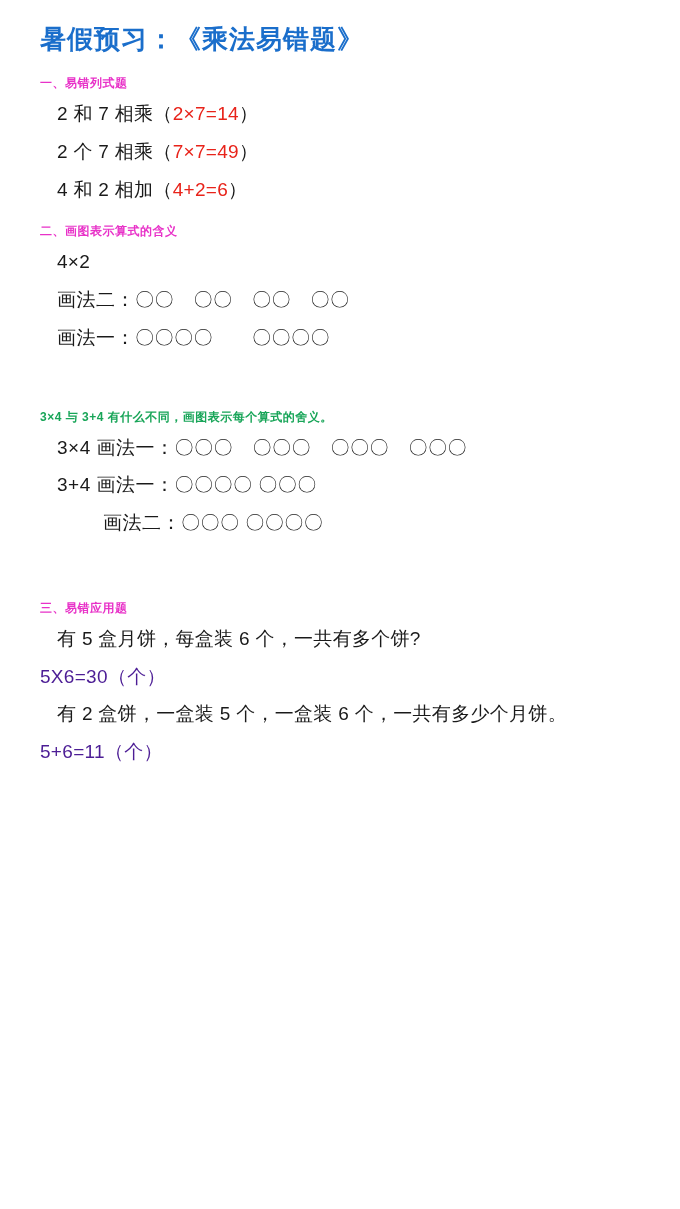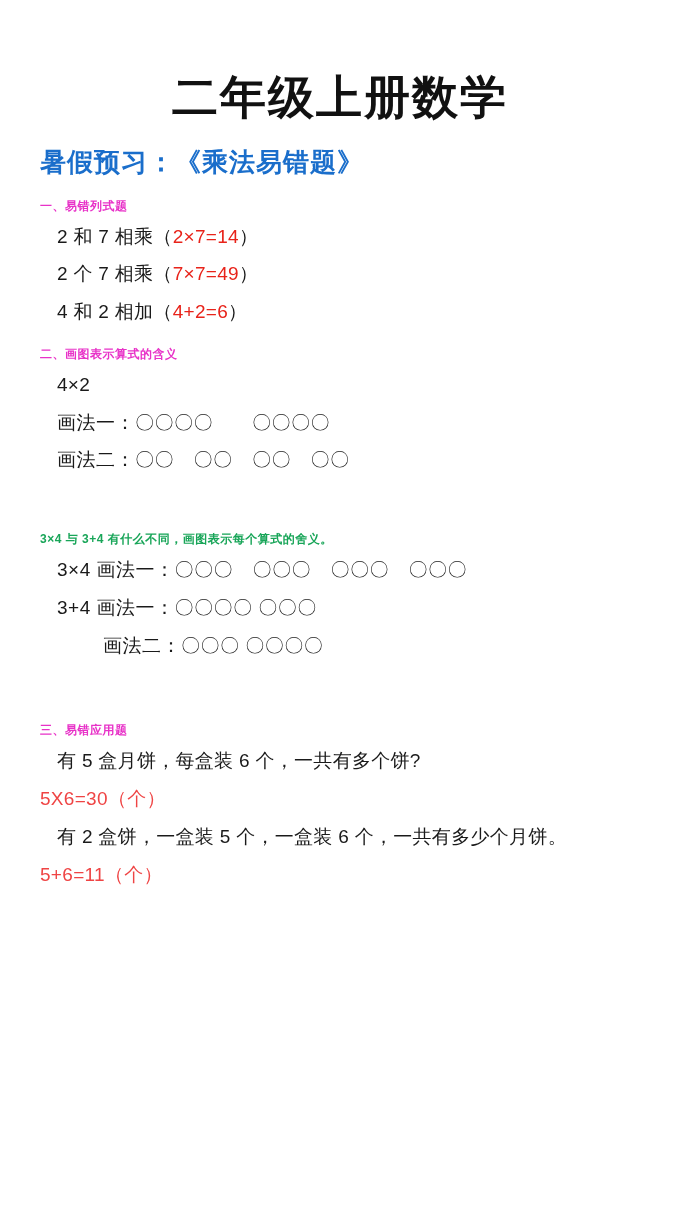--- a/index.html
+++ b/index.html
@@ -54,57 +54,56 @@
     color: #1a1a1a;
     letter-spacing: 0.3px;
   }
   .line.indent {
     padding-left: 46px;
   }
   .ans {
     color: #e8231a;
   }
   .red-line {
-    color: #ef4444;
+    color: #4c1d95;
     font-size: 19px;
     line-height: 1.62;
     margin: 7px 0;
     letter-spacing: 0.3px;
   }
   .gap-md { height: 30px; }
   .gap-lg { height: 36px; }
   .circles {
     letter-spacing: 0.5px;
   }
 </style>
 </head>
 <body>
 
 <div class="page">
 
-  <div class="title">二年级上册数学</div>
 
   <div class="subtitle">暑假预习：《乘法易错题》</div>
 
   <div class="section-heading sec-magenta">一、易错列式题</div>
 
   <div class="line"><span>2 和 7 相乘（</span><span class="ans">2×7=14</span><span>）</span></div>
 
   <div class="line"><span>2 个 7 相乘（</span><span class="ans">7×7=49</span><span>）</span></div>
 
   <div class="line"><span>4 和 2 相加（</span><span class="ans">4+2=6</span><span>）</span></div>
 
 
   <div class="section-heading sec-magenta">二、画图表示算式的含义</div>
 
   <div class="line">4×2</div>
 
+  <div class="line circles">画法二：〇〇　〇〇　〇〇　〇〇</div>
+
   <div class="line circles">画法一：〇〇〇〇　　〇〇〇〇</div>
-
-  <div class="line circles">画法二：〇〇　〇〇　〇〇　〇〇</div>
 
   <div class="gap-md"></div>
 
   <div class="section-heading sec-green">3×4 与 3+4 有什么不同，画图表示每个算式的舍义。</div>
 
   <div class="line circles">3×4 画法一：〇〇〇　〇〇〇　〇〇〇　〇〇〇</div>
 
 
   <div class="line circles">3+4 画法一：〇〇〇〇 〇〇〇</div>
 

